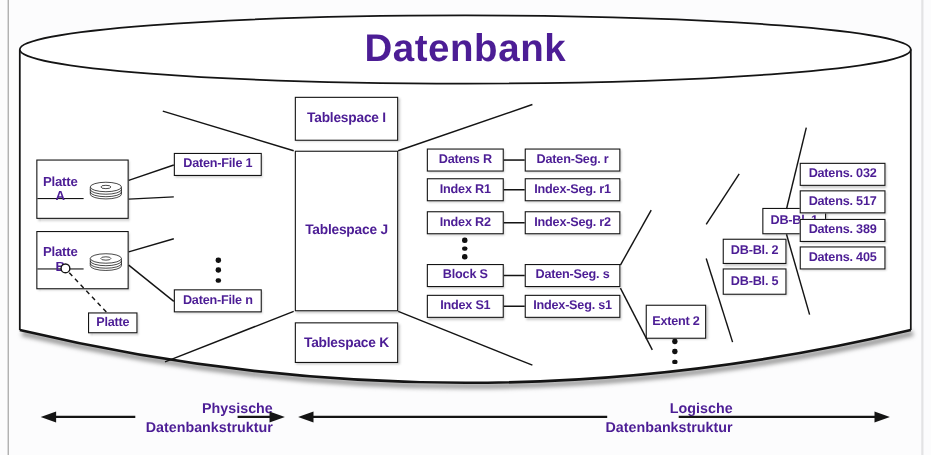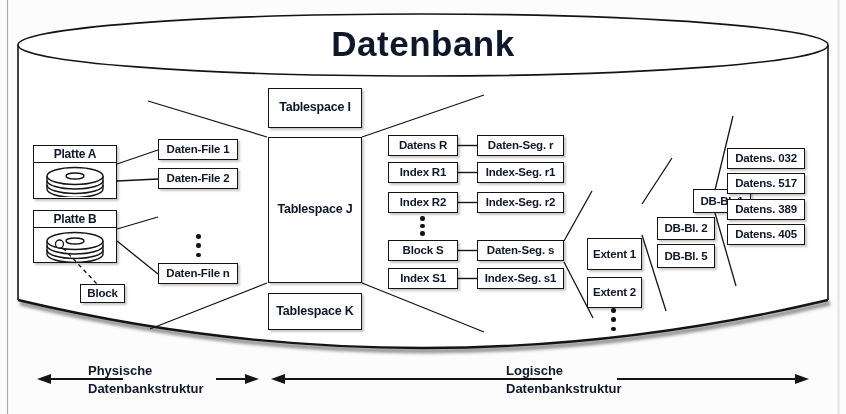--- a/index.html
+++ b/index.html
@@ -1,34 +1,34 @@
 <!DOCTYPE html>
 <html><head>
 <meta charset="utf-8">
 <style>
   html,body{margin:0;padding:0;background:#fcfcfd;}
   .stage{position:relative;width:846px;height:414px;background:#fcfcfd;overflow:hidden;
-         font-family:"Liberation Sans",sans-serif;color:#0f172a;}
+         font-family:"Liberation Sans",sans-serif;color:#4c1d95;}
   svg.layer{position:absolute;left:0;top:0;pointer-events:none;}
   .title{position:absolute;left:0;top:24px;width:846px;text-align:center;
          font-size:35px;font-weight:bold;letter-spacing:.5px;}
   .bx{position:absolute;box-sizing:border-box;background:#fff;border:1.6px solid #141414;
       display:flex;align-items:center;justify-content:center;text-align:center;
       font-weight:bold;font-size:11.5px;line-height:1.08;letter-spacing:-.2px;
       box-shadow:1.5px 1.5px 2px rgba(70,70,70,.30);}
-  .platte{flex-direction:column;justify-content:flex-start;padding:0;}
+  .platte{flex-direction:row;justify-content:flex-start;padding:0;}
   .platte-hd{width:100%;height:17px;border-bottom:1.6px solid #141414;
              display:flex;align-items:center;justify-content:center;
              font-size:12px;font-weight:bold;box-sizing:border-box;}
   .disk{display:block;}
   .dots{position:absolute;display:flex;flex-direction:column;align-items:center;}
   .dots i{display:block;width:4.5px;height:4.5px;border-radius:50%;background:#111;}
   .dots.g5 i + i{margin-top:4.8px;}
   .dots.g3 i + i{margin-top:3.2px;}
-  .rangelbl{position:absolute;text-align:left;font-weight:bold;font-size:13px;}
+  .rangelbl{position:absolute;text-align:right;font-weight:bold;font-size:13px;}
   .rangelbl span{display:block;line-height:17.5px;}
 </style>
 </head>
 <body>
 
 <div class="stage">
 
   <svg class="layer" width="846" height="414">
     <defs>
         <filter id="soft" x="-20%" y="-20%" width="140%" height="140%">
@@ -62,24 +62,23 @@
     <div class="platte-hd">Platte B</div>
     <svg class="disk" width="80" height="34" viewBox="0 0 80 34">
       <line x1="12" y1="13" x2="12" y2="26" stroke="#141414" stroke-width="1.4"></line>
       <line x1="68" y1="13" x2="68" y2="26" stroke="#141414" stroke-width="1.4"></line>
       <path d="M12,17.5 A28 8.5 0 0 0 68,17.5 M12,22 A28 8.5 0 0 0 68,22 M12,26 A28 8.5 0 0 0 68,26" fill="none" stroke="#141414" stroke-width="1.4"></path>
       <ellipse cx="40" cy="13" rx="28" ry="8.5" fill="#fff" stroke="#141414" stroke-width="1.4"></ellipse>
       <ellipse cx="40" cy="13" rx="9" ry="3" fill="#fff" stroke="#141414" stroke-width="1.4"></ellipse>
     </svg>
   </div>
 
-  <div class="bx" style="left:80px;top:284px;width:45px;height:19px">Block</div>
+  <div class="bx" style="left:80px;top:284px;width:45px;height:19px">Platte</div>
 
   <div class="bx" style="left:158px;top:139px;width:80px;height:21px">Daten-File 1</div>
-  <div class="bx" style="left:158px;top:168px;width:80px;height:21px">Daten-File 2</div>
   <div class="bx" style="left:158px;top:263px;width:80px;height:21px">Daten-File n</div>
   <div class="dots g5" style="left:196px;top:234px">
       <i></i>
       <i></i>
       <i></i>
     </div>
 
   <div class="bx" style="left:268px;top:88px;width:94px;height:40px;font-size:12.5px">Tablespace I</div>
   <div class="bx" style="left:268px;top:137px;width:94px;height:146px;font-size:12.5px">Tablespace J</div>
   <div class="bx" style="left:268px;top:293px;width:94px;height:37px;font-size:12.5px">Tablespace K</div>
@@ -94,21 +93,20 @@
       <i></i>
       <i></i>
     </div>
 
   <div class="bx" style="left:477px;top:135px;width:87px;height:21px">Daten-Seg. r</div>
   <div class="bx" style="left:477px;top:162px;width:87px;height:21px">Index-Seg. r1</div>
   <div class="bx" style="left:477px;top:192px;width:87px;height:21px">Index-Seg. r2</div>
   <div class="bx" style="left:477px;top:240px;width:87px;height:21px">Daten-Seg. s</div>
   <div class="bx" style="left:477px;top:268px;width:87px;height:21px">Index-Seg. s1</div>
 
-  <div class="bx" style="left:587px;top:238px;width:55px;height:32px">Extent 1</div>
   <div class="bx" style="left:587px;top:277px;width:55px;height:31px">Extent 2</div>
   <div class="dots g5" style="left:611px;top:308px">
       <i></i>
       <i></i>
       <i></i>
     </div>
 
   <div class="bx" style="left:693px;top:189px;width:58px;height:24px">DB-Bl. 1</div>
   <div class="bx" style="left:657px;top:217px;width:58px;height:23px">DB-Bl. 2</div>
   <div class="bx" style="left:657px;top:244px;width:58px;height:24px">DB-Bl. 5</div>

